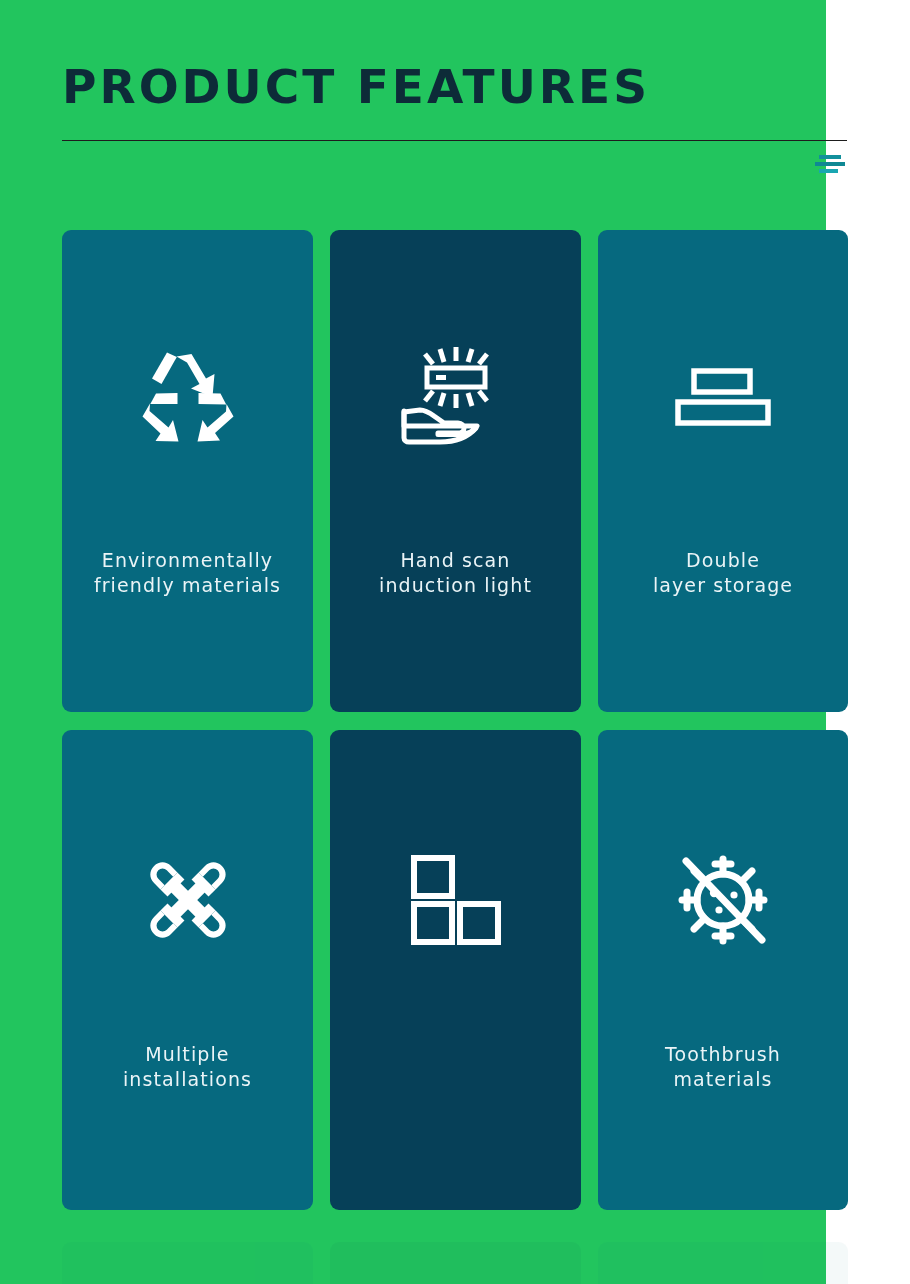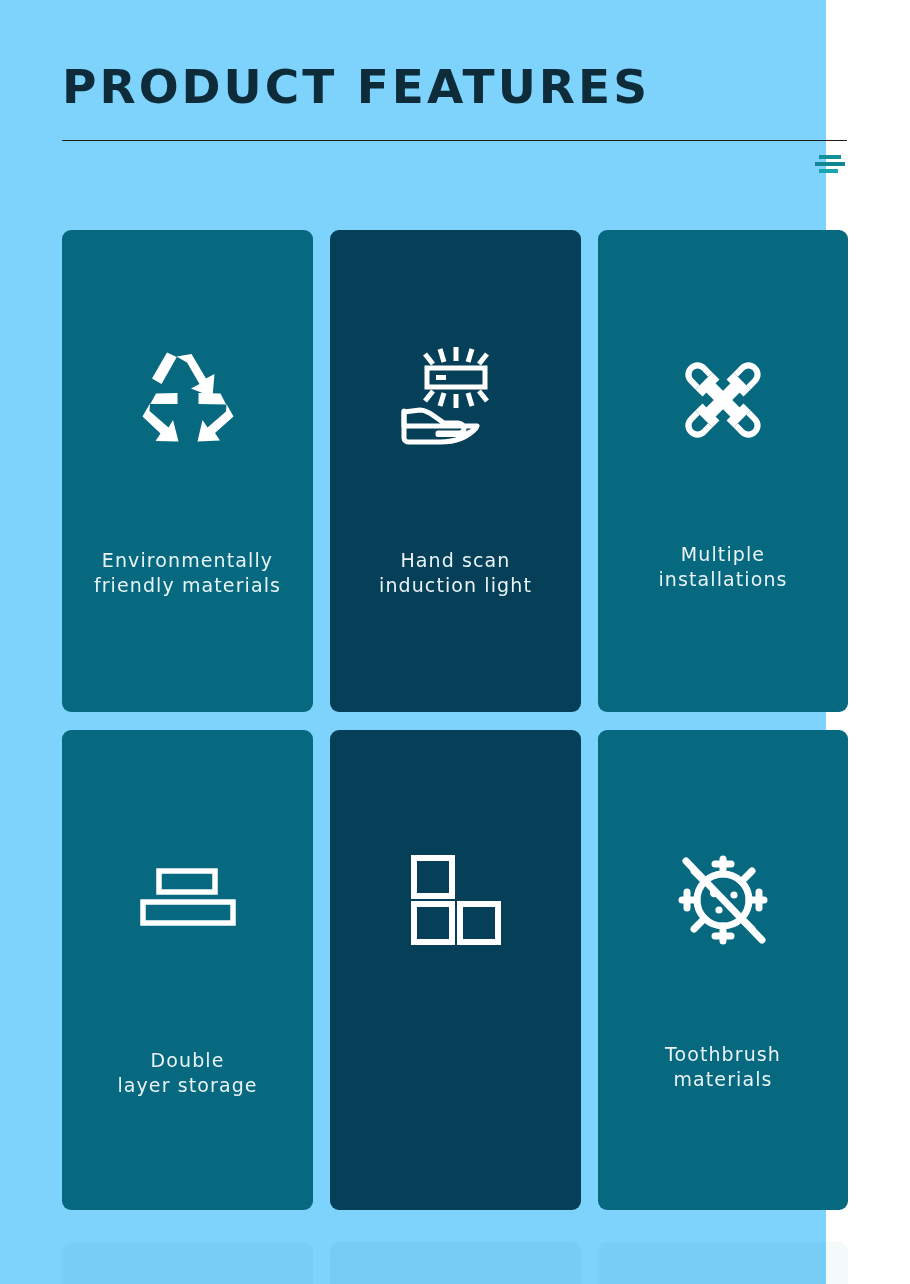--- a/index.html
+++ b/index.html
@@ -13,21 +13,21 @@
     background: #ffffff;
     font-family: "DejaVu Sans", "Liberation Sans", sans-serif;
     overflow: hidden;
     position: relative;
   }
 
   .page {
     position: relative;
     width: 826px;
     height: 1284px;
-    background: #7dd3fc;
+    background: #22c55e;
   }
 
   
   .header {
     position: absolute;
     left: 62px;
     top: 62px;
     width: 785px;
   }
 
@@ -206,20 +206,31 @@
           </g>
 
           <path d="M8 68 L24 66 C30 66 34 69 38 72 L48 79 L62 79 C66 79 68 82 68 84.5 C68 87 65.5 89 62 89 L42 89 L42 90.5 L62.5 90.5 C72 90.5 78 87 81 82 L8 82 Z" fill="none" stroke="#ffffff" stroke-width="5" stroke-linejoin="round" stroke-linecap="round"></path>
           <path d="M8 67 L8 94 C8 96 10 98 13 98 L44 98 C60 98 72 93 80 84" fill="none" stroke="#ffffff" stroke-width="5" stroke-linejoin="round" stroke-linecap="round"></path>
         </svg>
       </div>
       <div class="card-label">Hand scan
 induction light</div>
     </div>
 
+    <div class="card teal row1">
+      <div class="card-icon">
+        <svg width="96" height="64" viewBox="0 0 96 64" fill="none" aria-hidden="true">
+          <rect x="19" y="5" width="56" height="21" stroke="#ffffff" stroke-width="5.5" fill="none"></rect>
+          <rect x="3" y="36" width="90" height="21" stroke="#ffffff" stroke-width="5.5" fill="none"></rect>
+        </svg>
+      </div>
+      <div class="card-label">Double
+layer storage</div>
+    </div>
+
     <div class="card teal row2">
       <div class="card-icon">
         <svg width="96" height="92" viewBox="0 0 96 92" fill="none" aria-hidden="true">
           <g fill="#ffffff">
 
             <g transform="rotate(45 48 46)">
               <path d="M44 2 h8 a4 4 0 0 1 4 4 v12 a4 4 0 0 1 -4 4 h-8 a4 4 0 0 1 -4 -4 V6 a4 4 0 0 1 4 -4 Z" opacity="0"></path>
               <path d="M48 -2 C41 -2 36 3 36 10 v9 h6 v-9 a6 6 0 0 1 12 0 v9 h6 v-9 C60 3 55 -2 48 -2 Z"></path>
               <rect x="36" y="19" width="24" height="10"></rect>
               <rect x="41.5" y="27" width="13" height="40"></rect>
@@ -234,31 +245,20 @@
               <path d="M48 94 C41 94 36 89 36 82 v-9 h6 v9 a6 6 0 0 0 12 0 v-9 h6 v9 C60 89 55 94 48 94 Z"></path>
               <rect x="36" y="63" width="24" height="10"></rect>
             </g>
           </g>
         </svg>
       </div>
       <div class="card-label">Multiple
 installations</div>
     </div>
 
-    <div class="card teal row1">
-      <div class="card-icon">
-        <svg width="96" height="64" viewBox="0 0 96 64" fill="none" aria-hidden="true">
-          <rect x="19" y="5" width="56" height="21" stroke="#ffffff" stroke-width="5.5" fill="none"></rect>
-          <rect x="3" y="36" width="90" height="21" stroke="#ffffff" stroke-width="5.5" fill="none"></rect>
-        </svg>
-      </div>
-      <div class="card-label">Double
-layer storage</div>
-    </div>
-
     <div class="card navy row2">
       <div class="card-icon">
         <svg width="92" height="92" viewBox="0 0 92 92" fill="none" aria-hidden="true">
           <rect x="4" y="4" width="38" height="38" stroke="#ffffff" stroke-width="6" fill="none"></rect>
           <rect x="4" y="50" width="38" height="38" stroke="#ffffff" stroke-width="6" fill="none"></rect>
           <rect x="50" y="50" width="38" height="38" stroke="#ffffff" stroke-width="6" fill="none"></rect>
         </svg>
       </div>
     </div>
 

